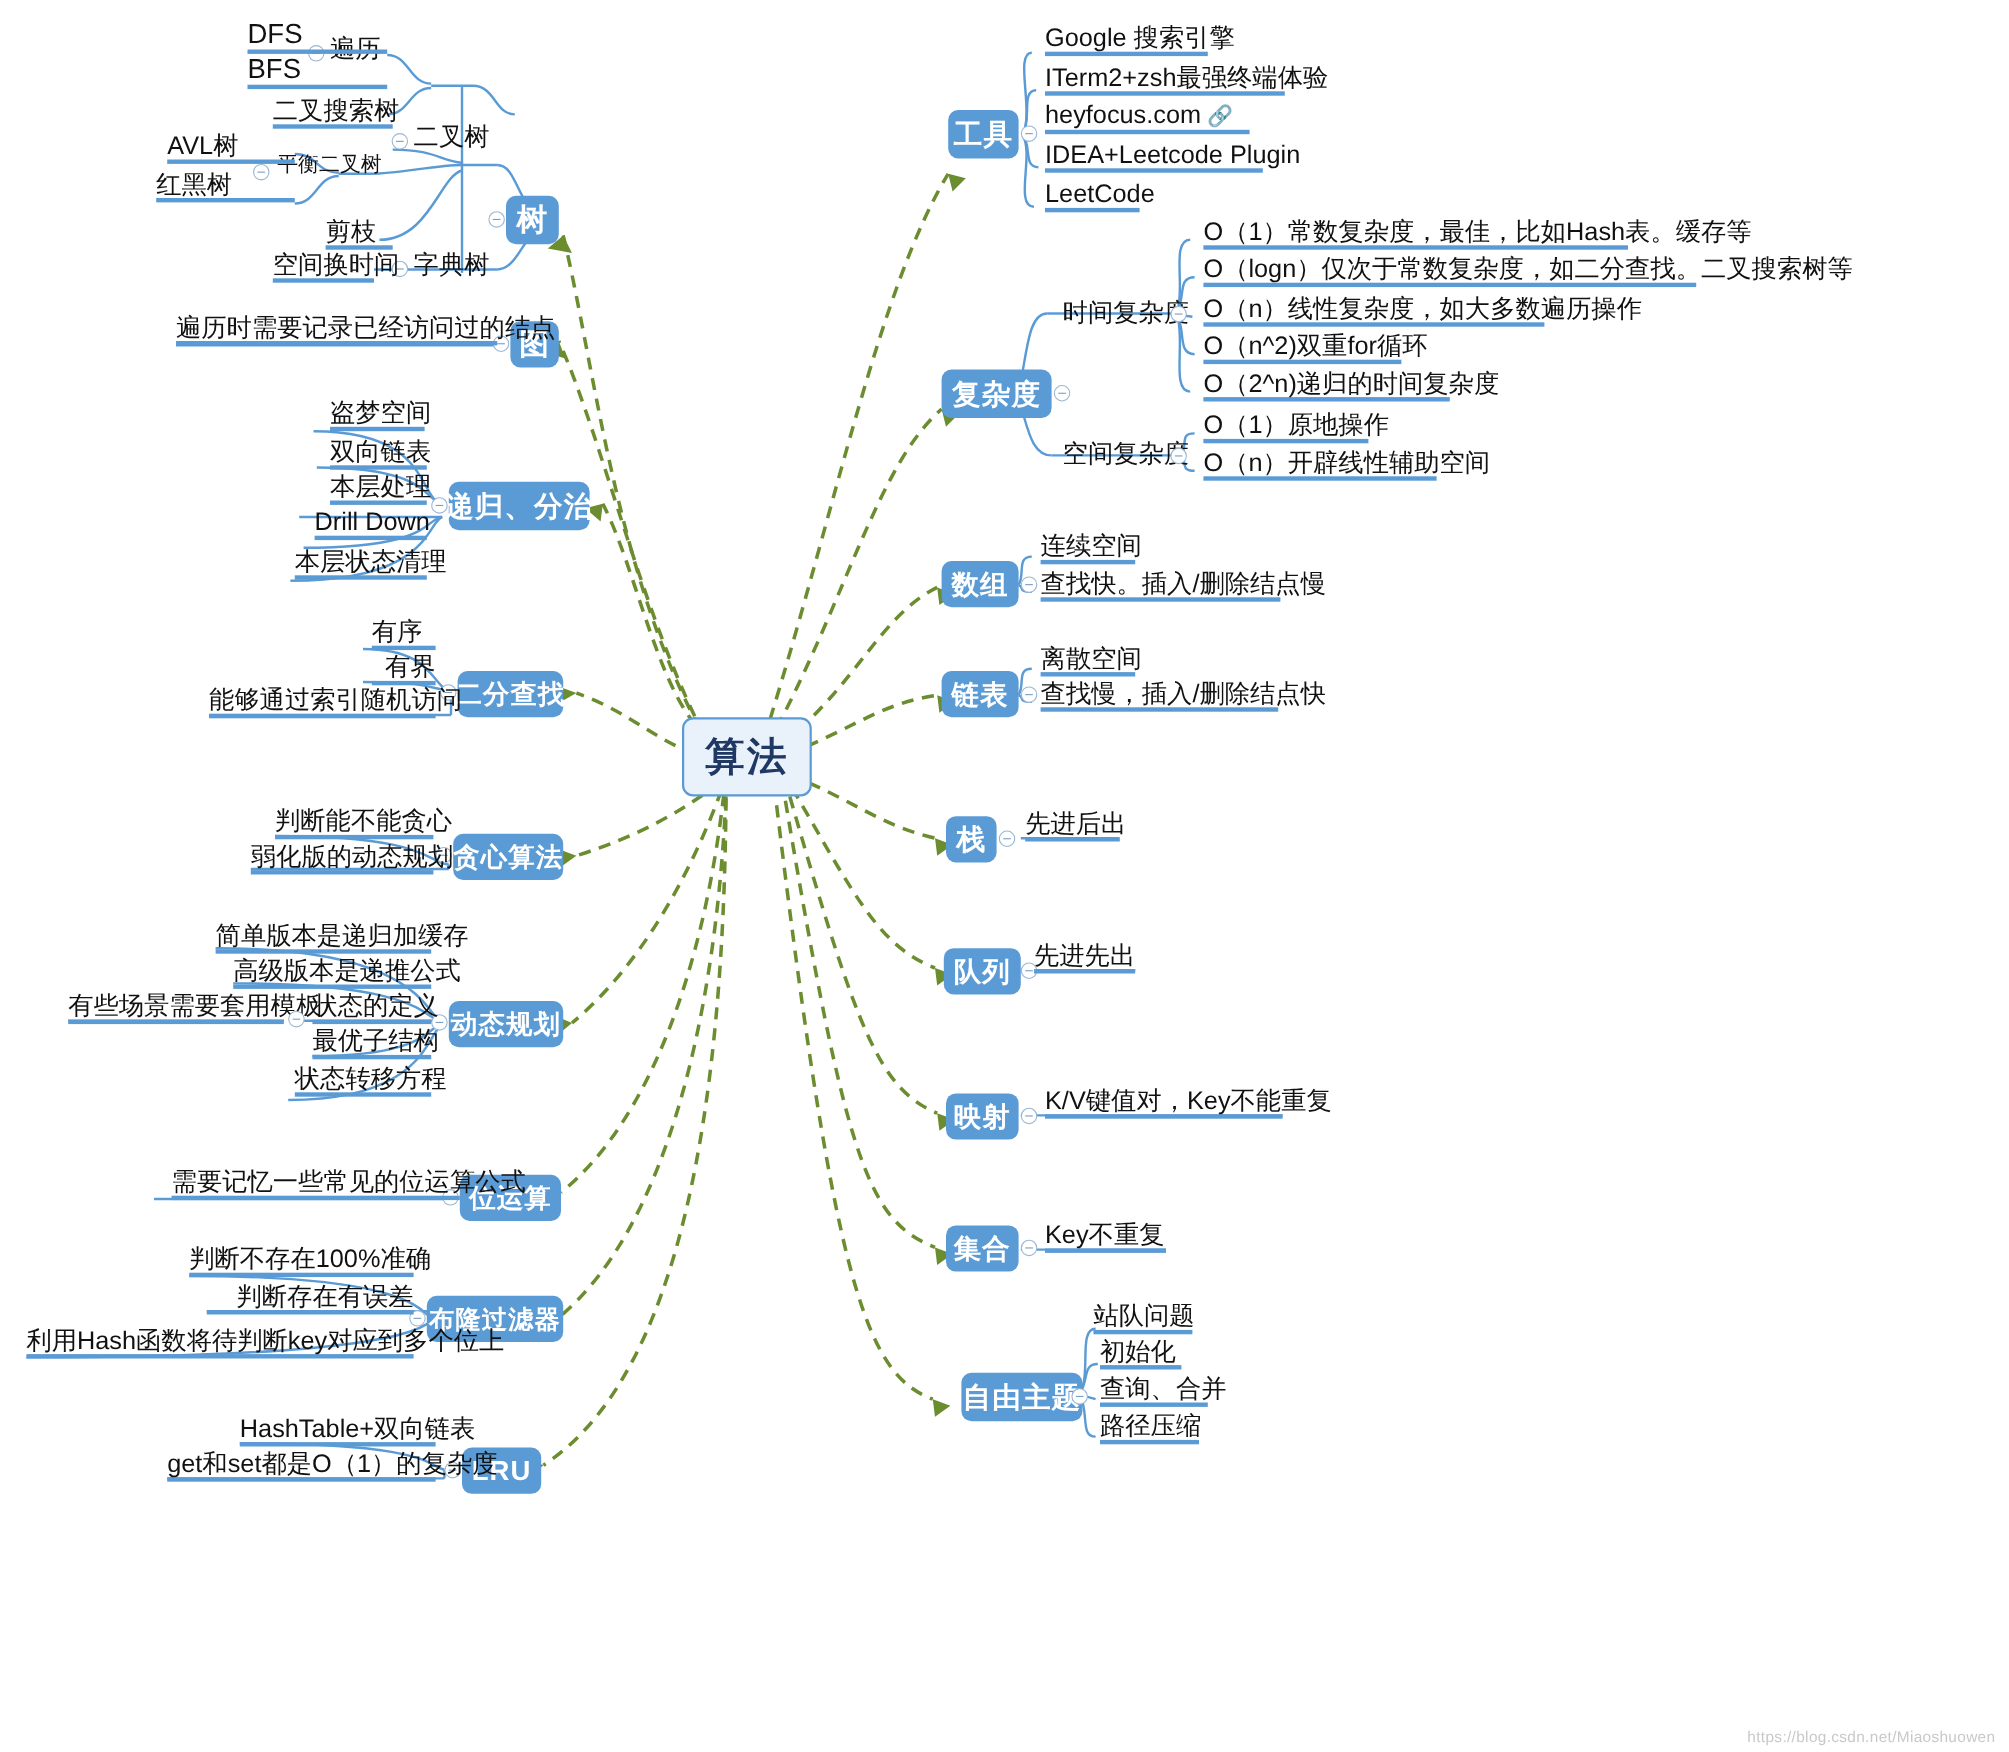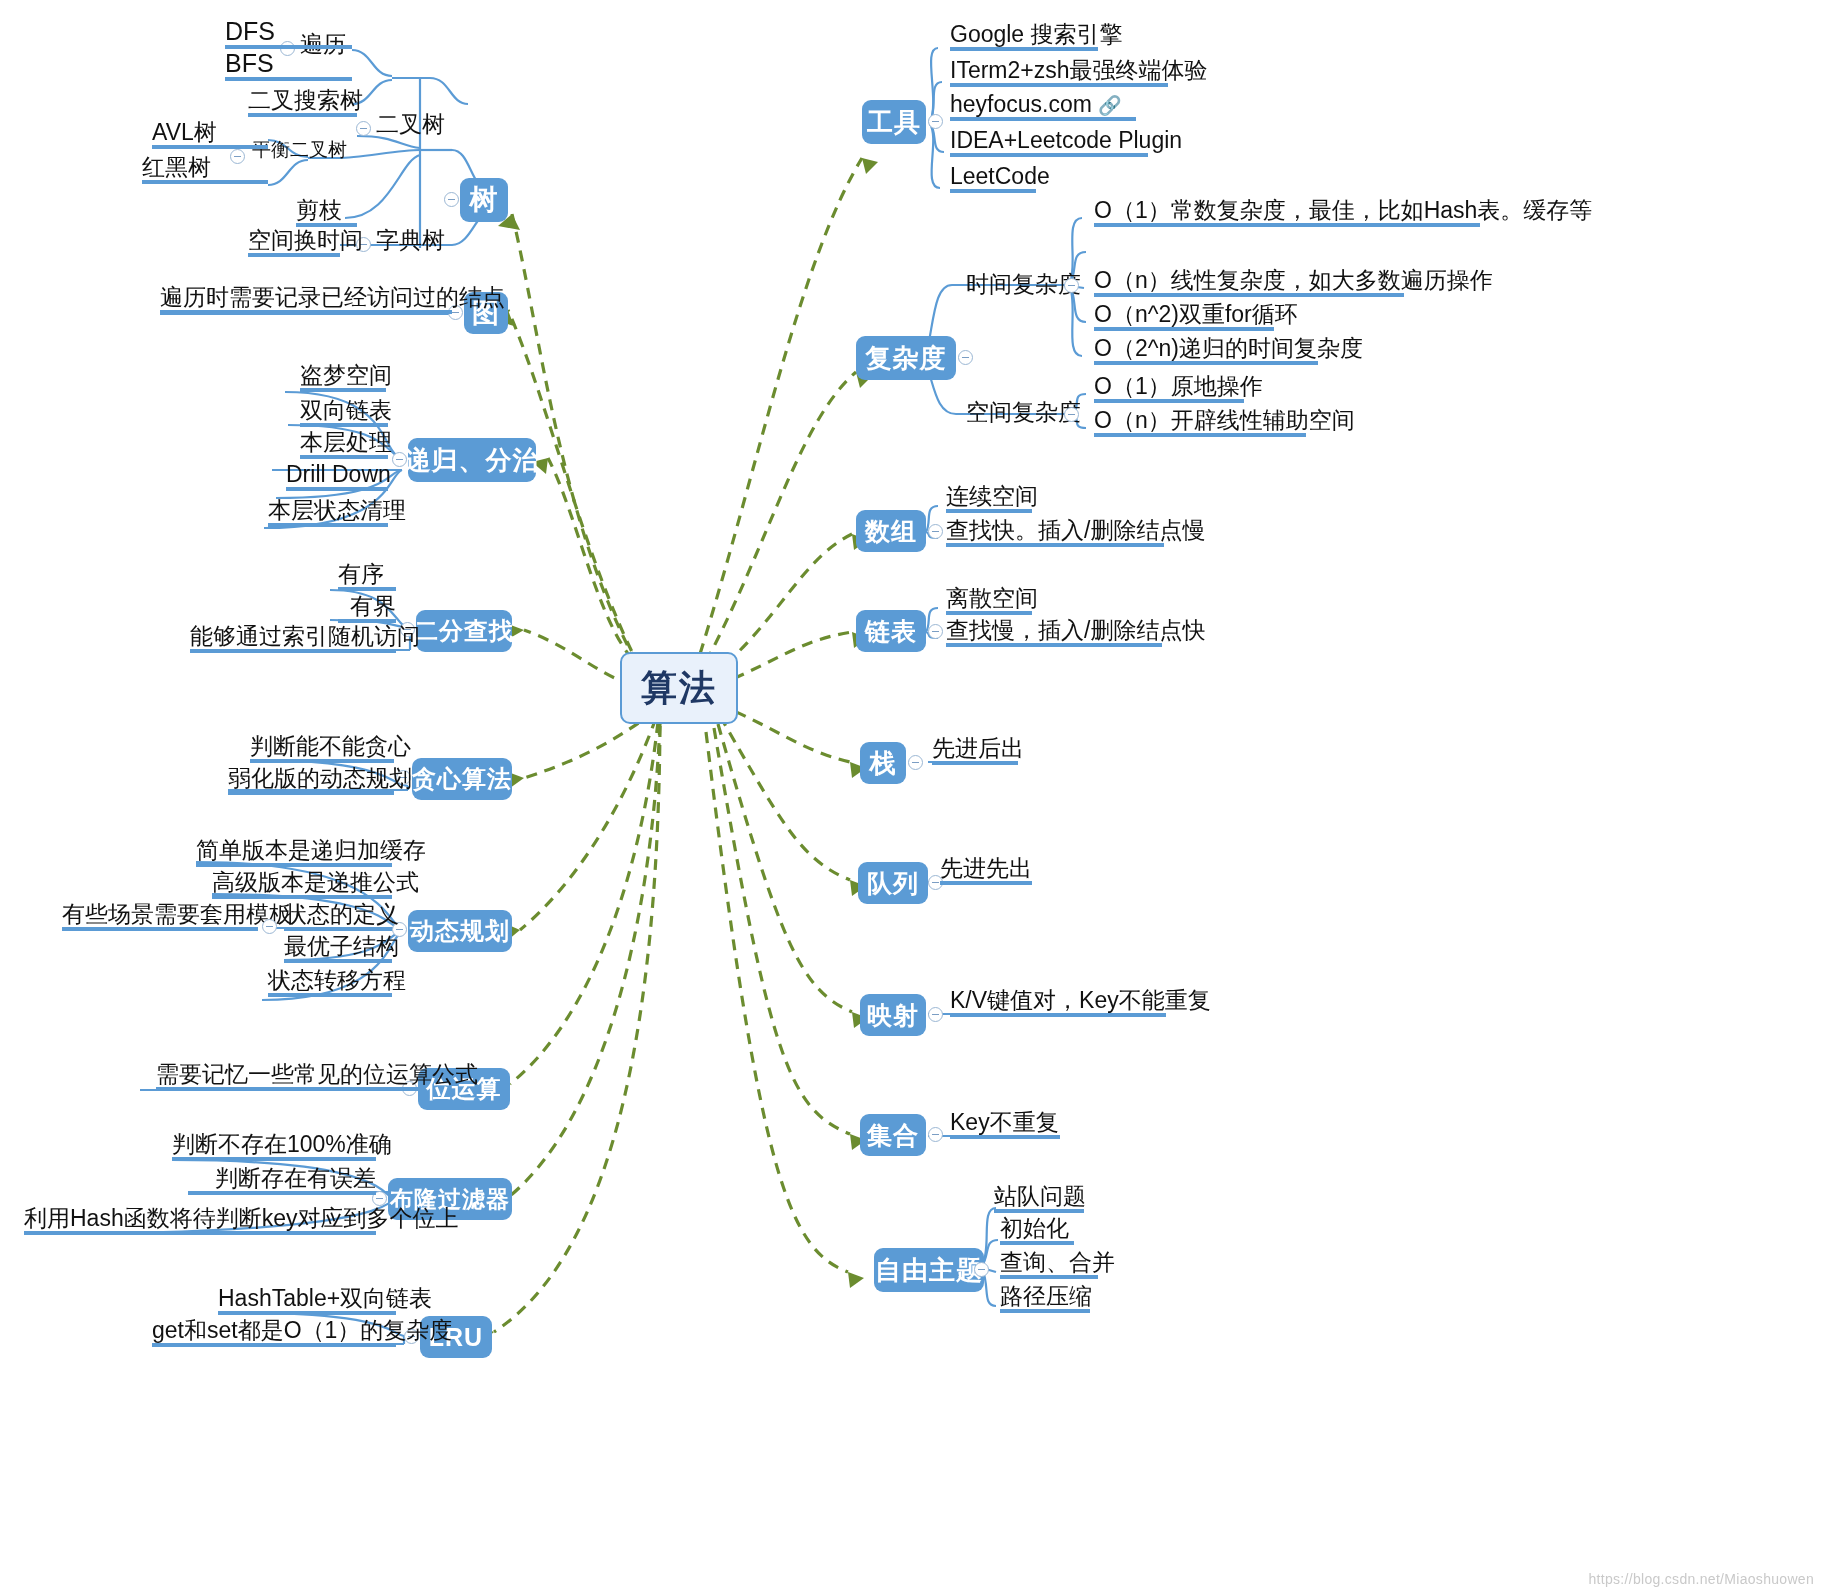--- a/index.html
+++ b/index.html
@@ -269,20 +269,21 @@
   </div>
   <div class="leaf" style="left:950px;top:128px;width:198px;font-size:23px;">IDEA+Leetcode Plugin</div>
   <div class="leaf" style="left:950px;top:164px;width:86px;font-size:23px;">LeetCode</div>
 
   <div class="topic" style="left:856px;top:336px;width:100px;height:44px;font-size:26px;">复杂度</div>
   <div class="handle" style="left:958px;top:350px;"></div>
 
   <div class="sublabel" style="left:966px;top:272px;font-size:23px;">时间复杂度</div>
   <div class="handle" style="left:1064px;top:278px;"></div>
   <div class="leaf" style="left:1094px;top:198px;width:386px;font-size:23px;">O（1）常数复杂度，最佳，比如Hash表。缓存等</div>
+  <div class="leaf" style="left:1094px;top:232px;width:448px;font-size:23px;">O（logn）仅次于常数复杂度，如二分查找。二叉搜索树等</div>
   <div class="leaf" style="left:1094px;top:268px;width:310px;font-size:23px;">O（n）线性复杂度，如大多数遍历操作</div>
   <div class="leaf" style="left:1094px;top:302px;width:180px;font-size:23px;">O（n^2)双重for循环</div>
   <div class="leaf" style="left:1094px;top:336px;width:224px;font-size:23px;">O（2^n)递归的时间复杂度</div>
 
   <div class="sublabel" style="left:966px;top:400px;font-size:23px;">空间复杂度</div>
   <div class="handle" style="left:1064px;top:407px;"></div>
   <div class="leaf" style="left:1094px;top:374px;width:150px;font-size:23px;">O（1）原地操作</div>
   <div class="leaf" style="left:1094px;top:408px;width:212px;font-size:23px;">O（n）开辟线性辅助空间</div>
 
   <div class="topic" style="left:856px;top:510px;width:70px;height:42px;font-size:25px;">数组</div>

